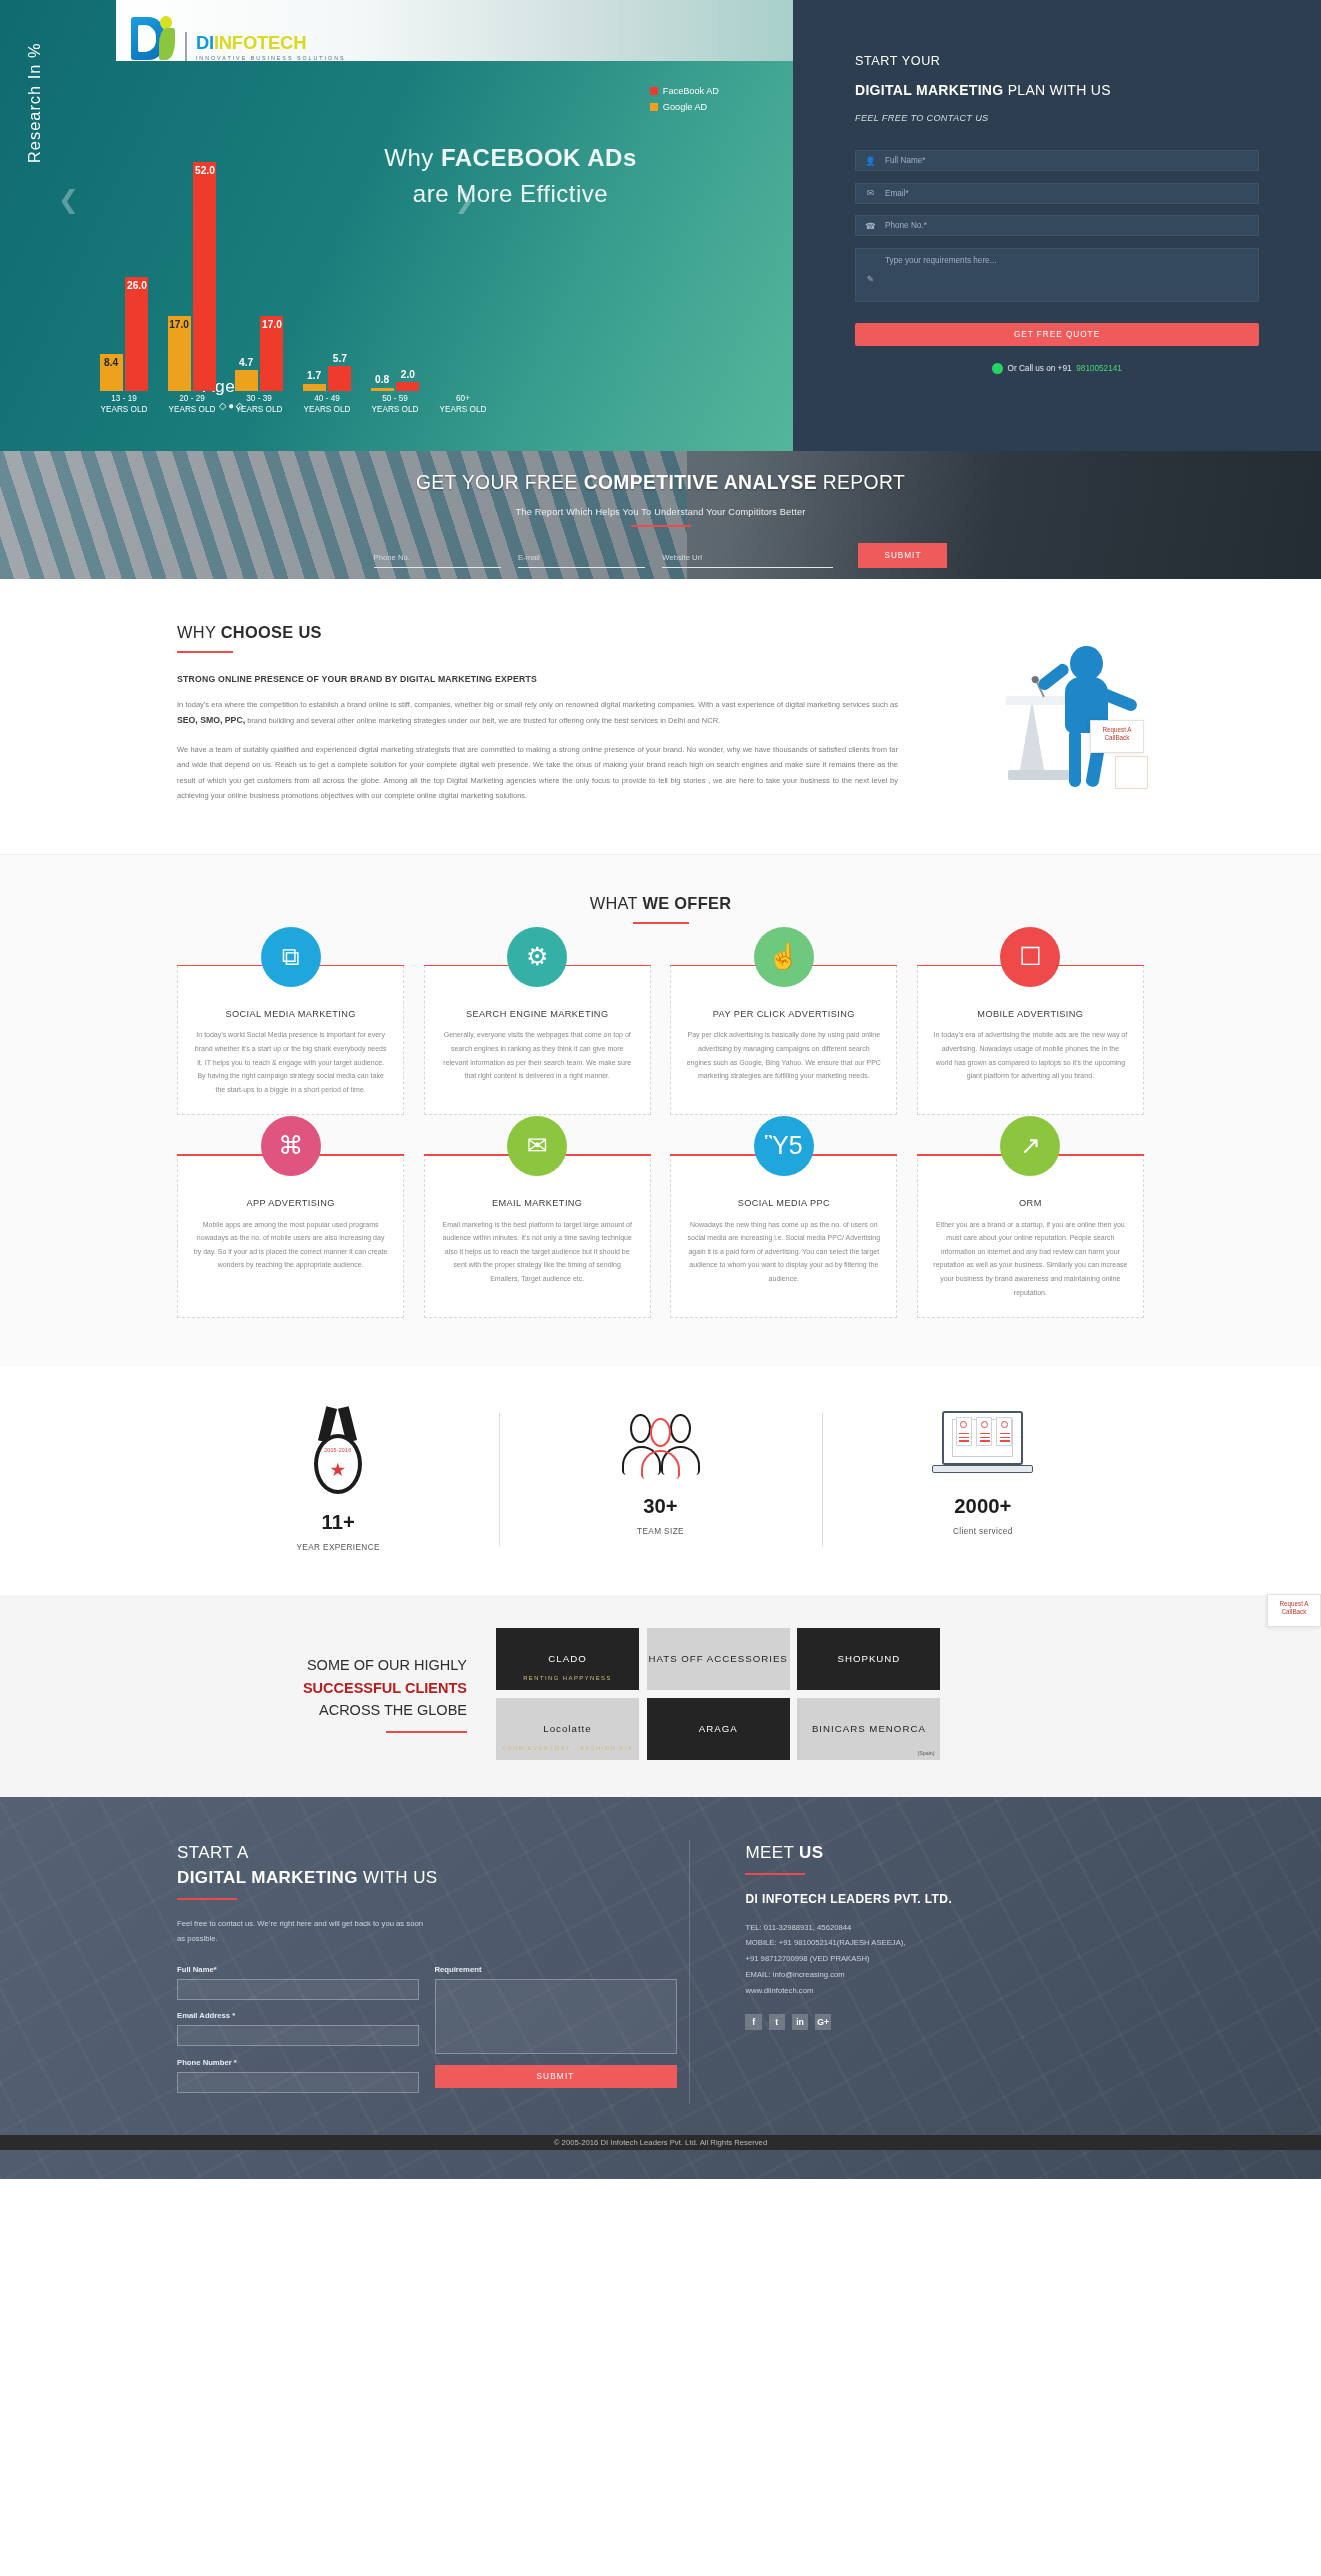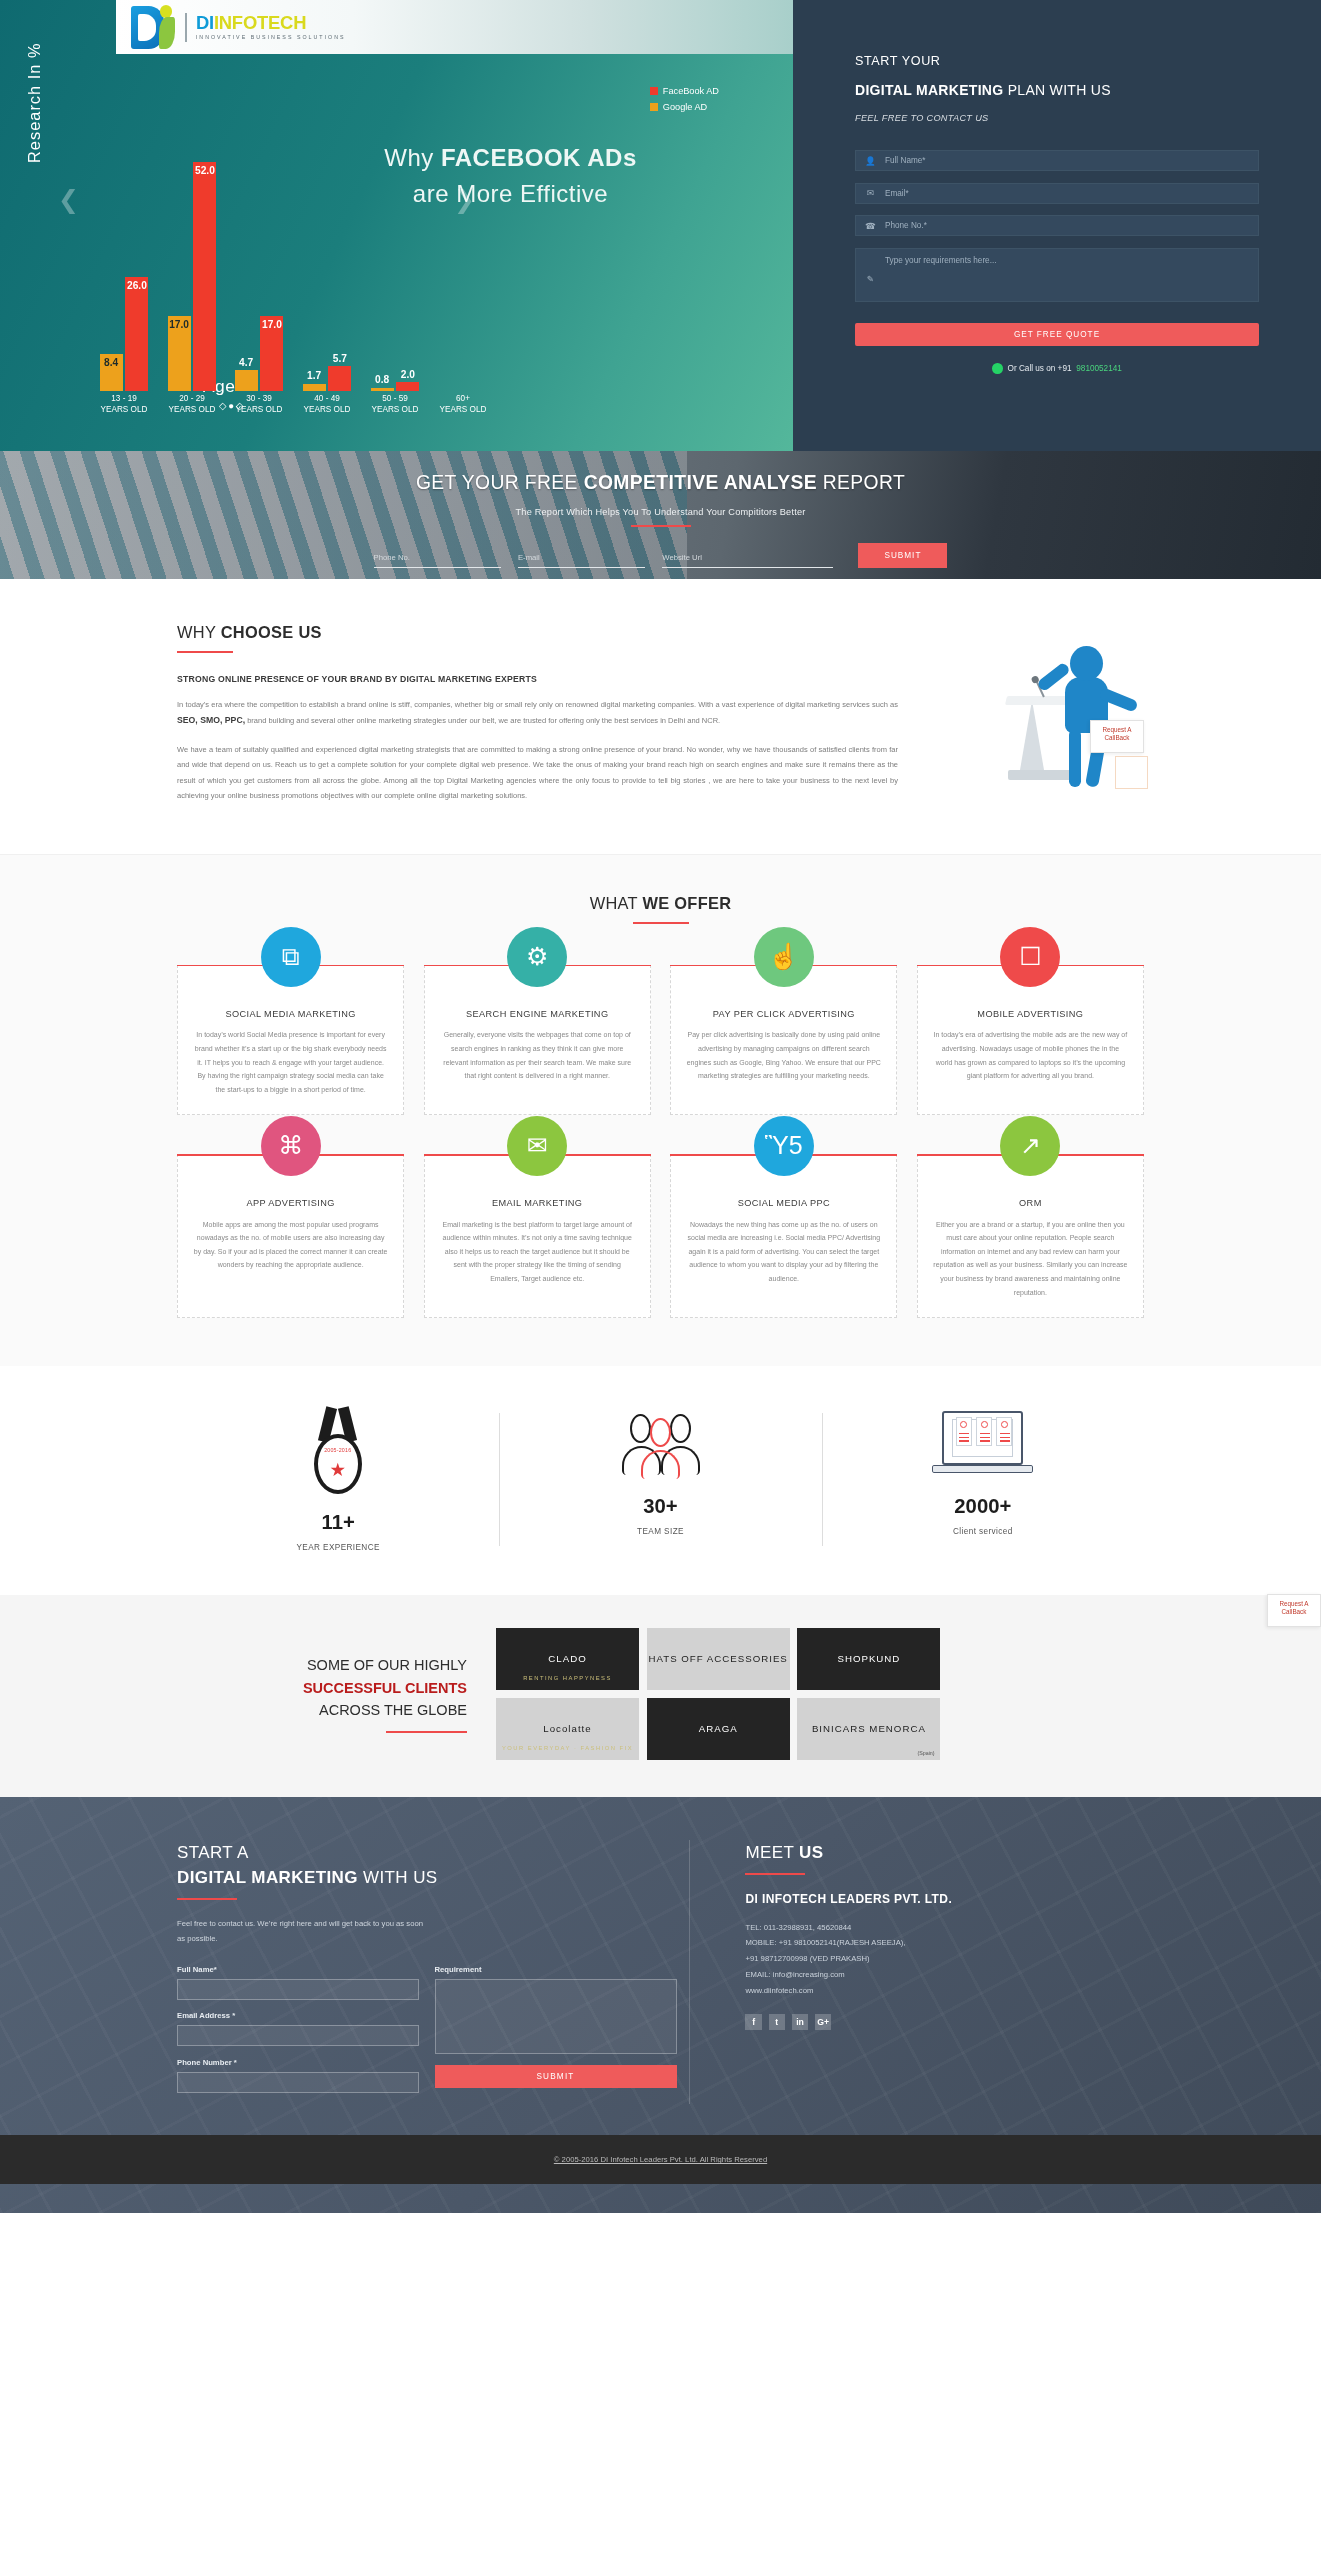--- a/index.html
+++ b/index.html
@@ -12,23 +12,23 @@
   .page { width:1321px; position:relative; overflow:hidden; }
 
   
   .hero { display:flex; height:451px; position:relative; }
   .hero-left {
     width:793px; position:relative;
     background:linear-gradient(115deg,#0f6a70 0%, #1b7e7c 45%, #3fa392 78%, #54b79b 100%);
     overflow:hidden;
   }
   .logo-bar {
-    position:absolute; left:116px; top:0; width:677px; height:54px;
+    position:absolute; left:116px; top:0; width:677px; height:61px;
     background:linear-gradient(to right,#ffffff 0%, #f4f8f8 35%, #cfe0df 70%, #a8cfca 100%);
-    display:flex; align-items:center; padding-left:13.5px;
+    display:flex; align-items:flex-end; padding-left:13.5px;
   }
   .logo-mark { width:50px; height:46px; position:relative; }
   .logo-d {
     position:absolute; left:1.9px; top:1.9px; width:33px; height:43px;
     background:linear-gradient(150deg,#1a9fe0,#0b6fb8);
     border-radius:2.9px 15.5px 15.5px 2.9px;
   }
   .logo-d:after{
     content:""; position:absolute; left:6.8px; top:7.7px; width:17.4px; height:27px;
     background:#fff; border-radius:1.9px 11.6px 11.6px 1.9px;
@@ -274,21 +274,21 @@
   .f-inp { width:100%; height:21px; background:rgba(255,255,255,.06); border:1px solid rgba(255,255,255,.3); margin-bottom:11.6px;}
   .f-inp input { width:100%; height:100%; background:transparent;border:0;outline:none;color:#fff;font-size:7.7px;padding:0 5.8px;font-family:inherit;}
   .f-ta { width:100%; height:75px; background:rgba(255,255,255,.06); border:1px solid rgba(255,255,255,.3); margin-bottom:11.6px;}
   .f-ta textarea { width:100%; height:100%; background:transparent;border:0;outline:none;color:#fff;font-size:7.7px;padding:4.8px 5.8px;resize:none;font-family:inherit;}
   .f-submit { width:100%; height:23px; background:#ef5b5b; border:0;color:#fff;font-size:8.2px;letter-spacing:1.2px;cursor:pointer;font-family:inherit;}
   .fc-right { width:455px; padding-left:55px; border-left:1px solid rgba(255,255,255,.18);}
   .f-co { font-size:12px; font-weight:700; letter-spacing:0.4px; margin:17.4px 0 13.5px;}
   .f-line { font-size:7.7px; color:#cbd3dc; line-height:2.05; }
   .socials { display:flex; gap:6.8px; margin-top:15.5px;}
   .soc { width:16.4px;height:16.4px;background:rgba(255,255,255,.22);display:flex;align-items:center;justify-content:center;font-size:8.7px;color:#fff;font-weight:700;}
-  .copy { position:relative; z-index:2; background:#2b2b2b; text-align:center; color:#b9b9b9; font-size:7.7px; padding:20px 0; margin-top:31px;text-decoration:underline;}
+  .copy { position:relative; z-index:2; background:#2b2b2b; text-align:center; color:#b9b9b9; font-size:7.7px; padding:3px 0; margin-top:31px;}
 </style>
 </head>
 <body>
 
 <div class="page">
 
   <section class="hero">
     <div class="hero-left">
 
       <div class="logo-bar">

